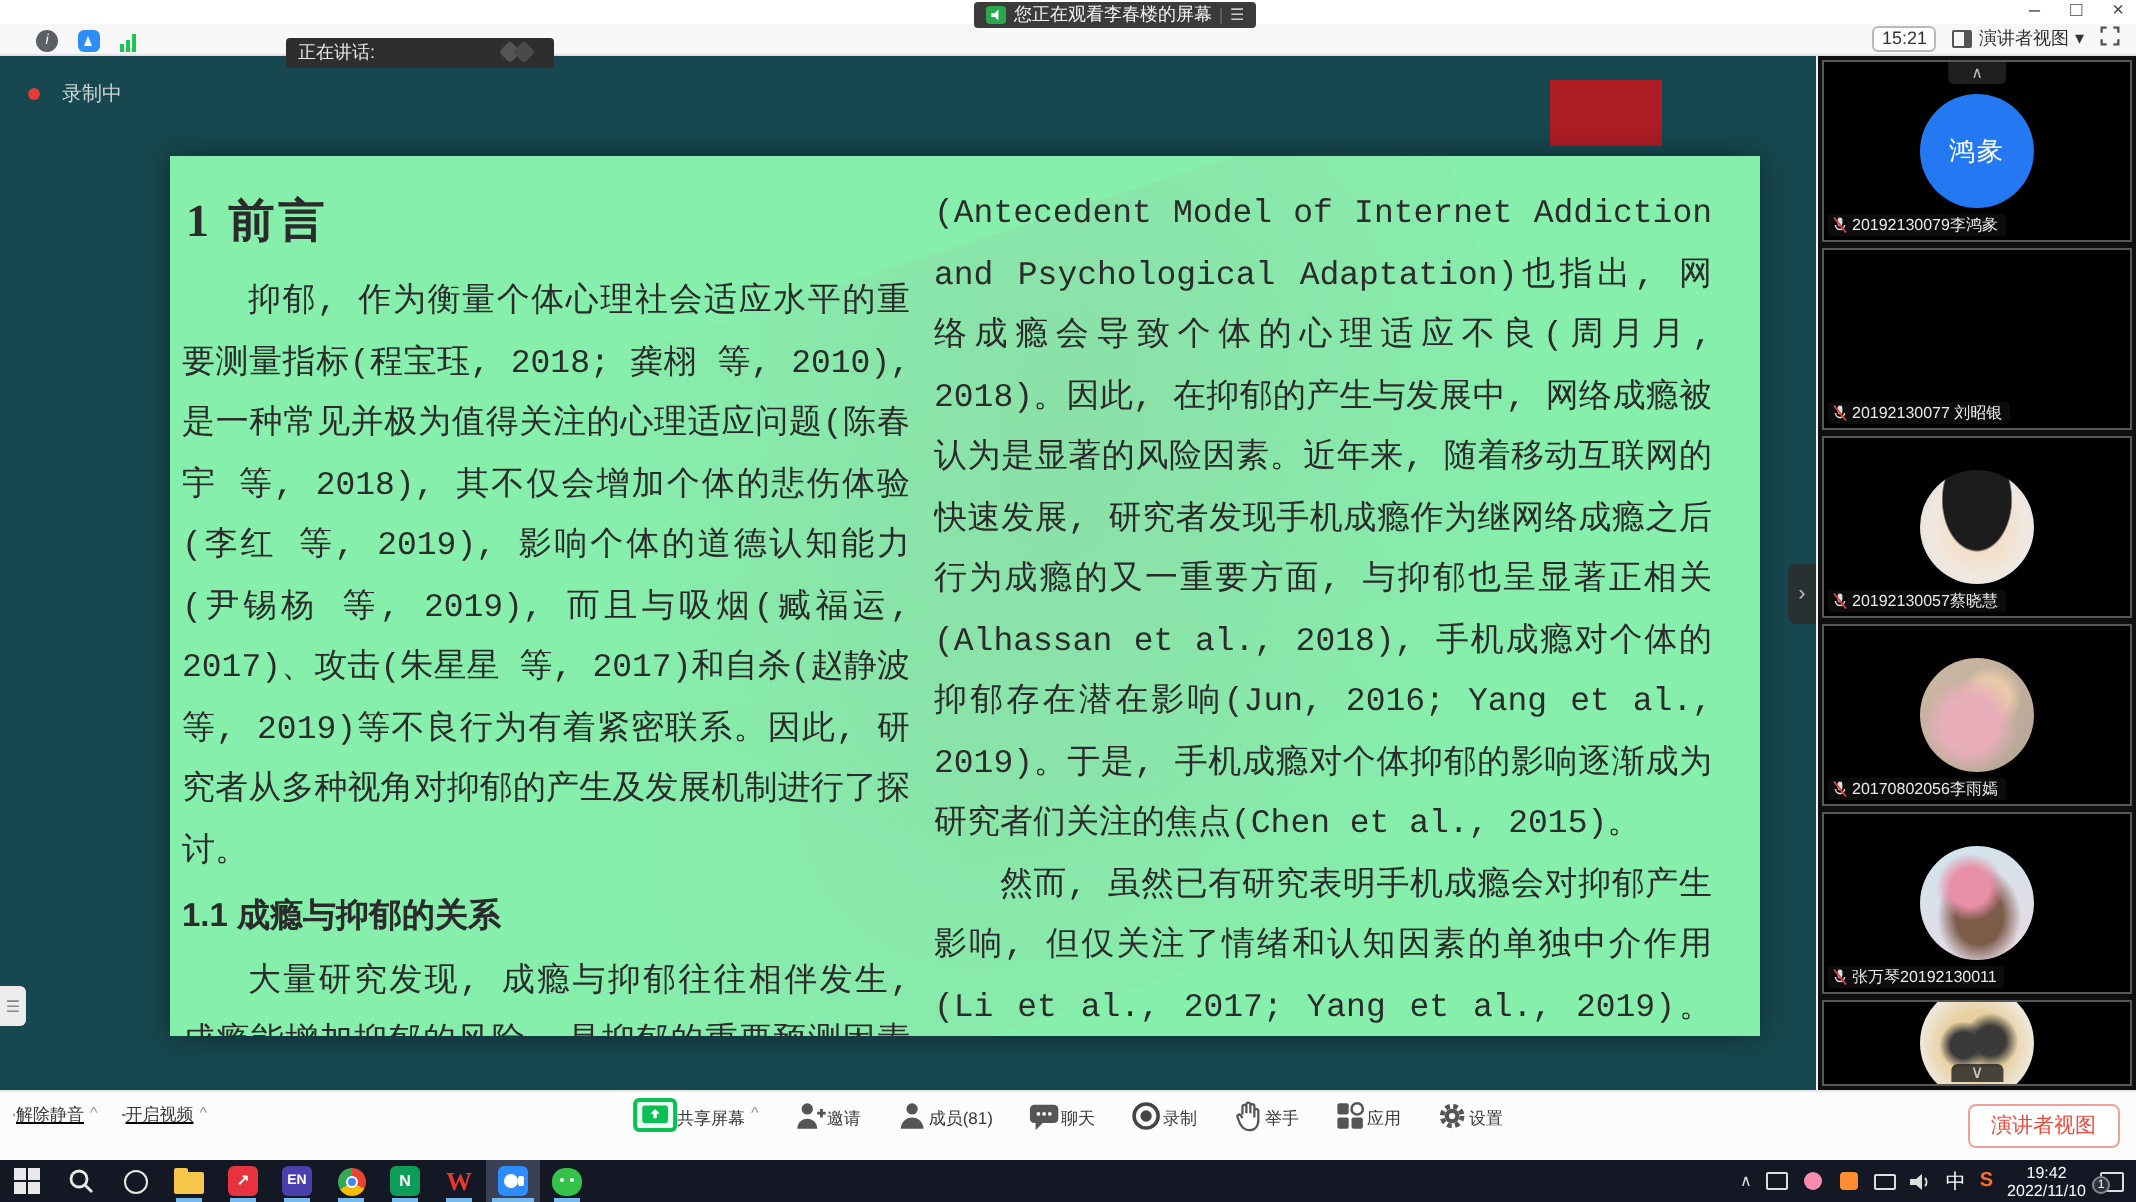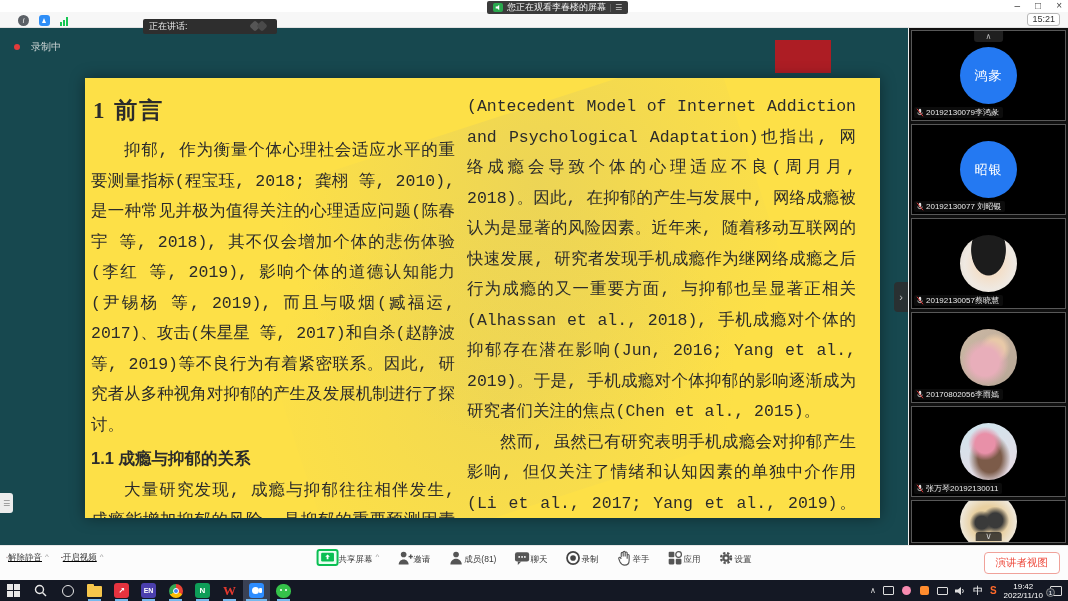--- a/index.html
+++ b/index.html
@@ -20,42 +20,42 @@
   .win-controls span { color:#444; font-size:10px; line-height:10px; cursor:default; }
 
   .menu-strip { position:absolute; left:0; top:12px; width:1068px; height:16px; background:#f7f7f7; border-bottom:1px solid #e2e2e2; }
   .ms-left { position:absolute; left:18px; top:2px; display:flex; gap:10px; align-items:flex-end; height:12px; }
   .ic-info { width:11px; height:11px; border-radius:50%; background:#5b6066; color:#fff; font-size:7px; line-height:11px; text-align:center; font-style:italic; }
   .ic-shield { width:11px; height:11px; border-radius:3px; background:#2e8ef7; position:relative; }
   .ic-shield:after { content:""; position:absolute; left:3px; top:3px; width:0; height:0; border-left:2.5px solid transparent; border-right:2.5px solid transparent; border-bottom:5px solid #fff; }
   .ic-signal { display:flex; align-items:flex-end; gap:1px; height:10px; }
   .ic-signal i { display:block; width:2px; background:#17c653; }
   .ic-signal i:nth-child(1){height:4px} .ic-signal i:nth-child(2){height:6px} .ic-signal i:nth-child(3){height:9px}
-  .ms-right { position:absolute; right:8px; top:1px; display:flex; gap:8px; align-items:flex-end; height:14px;flex-direction:column; }
+  .ms-right { position:absolute; right:8px; top:1px; display:flex; gap:8px; align-items:flex-start; height:14px; }
   .time-box { border:1px solid #b9b9b9; border-radius:3px; font-size:9px; color:#333; padding:0 4px; line-height:11px; background:#fff; }
   .view-btn { display:flex; align-items:center; gap:3px; font-size:9px; color:#333; }
   .ic-viewgrid { width:10px; height:9px; border:1px solid #555; border-radius:1px; position:relative; }
   .ic-viewgrid:after { content:""; position:absolute; right:0; top:0; width:3px; height:7px; background:#555; }
   .ic-fullscreen svg { width:10px; height:10px; display:block; }
 
   .speaking-bar { position:absolute; left:143px; top:19px; width:134px; height:15px; background:#2e2e2e; border-radius:2px;
     display:flex; align-items:center; padding:0 6px; z-index:25; }
   .speaking-bar .lbl { color:#e8e8e8; font-size:9px; white-space:nowrap; }
   .sb-logo { margin-left:auto; position:relative; width:22px; height:11px; }
   .sb-logo i { position:absolute; width:8px; height:8px; background:#555; transform:rotate(45deg); border-radius:2px; top:1px; }
   .sb-logo i:nth-child(1){ left:2px; } .sb-logo i:nth-child(2){ left:9px; background:#4a4a4a; }
 
   
   .main { position:absolute; left:0; top:28px; width:1068px; height:517px; display:flex; }
   .shared { position:relative; width:908px; height:517px; background:#17484f; overflow:hidden; }
   .recording-badge { position:absolute; left:14px; top:12px; display:flex; align-items:center; gap:11px; }
   .recording-badge .dot { width:6px; height:6px; border-radius:50%; background:#e23b3b; }
   .recording-badge .txt { color:#cfd6d6; font-size:10px; }
 
-  .page { position:absolute; left:85px; top:50px; width:795px; height:440px; background:#fde047;
+  .page { position:absolute; left:85px; top:50px; width:795px; height:440px; background:#86efac;
     box-shadow:0 0 14px rgba(0,0,0,.4); overflow:hidden; padding-top:10px; }
   .page .wm { position:absolute; left:180px; top:40px; width:520px; height:380px;
     background:radial-gradient(ellipse at 60% 20%, rgba(160,160,150,.18), transparent 60%),
                radial-gradient(ellipse at 40% 70%, rgba(160,160,150,.12), transparent 55%);
     transform:rotate(-18deg); pointer-events:none; }
   .columns { position:relative; display:flex; gap:12px; padding:4px 24px 0 6px; height:100%; }
   .col { font-family:"Liberation Serif","DejaVu Serif",serif; color:#2b2b2b; font-size:16.5px; line-height:30.5px; text-align:justify; overflow:hidden; }
   .col-left { width:364px; }
   .col-right { flex:1; }
   .doc-h1 { font-size:23px; font-weight:bold; letter-spacing:2px; margin:4px 0 10px 2px; line-height:30px; font-family:"Liberation Serif","DejaVu Serif",serif; }
@@ -241,21 +241,20 @@
           <svg class="mini-mic" viewBox="0 0 10 12">
               <rect x="3.4" y="1" width="3.2" height="6" rx="1.6" fill="#ddd"></rect>
               <path d="M2 6a3 3 0 0 0 6 0" fill="none" stroke="#ddd" stroke-width="1"></path>
               <line x1="1" y1="1" x2="9" y2="11" stroke="#e23b3b" stroke-width="1.3"></line>
             </svg>
           <span>20192130079李鸿彖</span>
         </div>
       </div>
 
       <div class="tile">
-        <div class="avatar blue">昭银</div>
         <div class="name-tag">
           <svg class="mini-mic" viewBox="0 0 10 12">
               <rect x="3.4" y="1" width="3.2" height="6" rx="1.6" fill="#ddd"></rect>
               <path d="M2 6a3 3 0 0 0 6 0" fill="none" stroke="#ddd" stroke-width="1"></path>
               <line x1="1" y1="1" x2="9" y2="11" stroke="#e23b3b" stroke-width="1.3"></line>
             </svg>
           <span>20192130077 刘昭银</span>
         </div>
       </div>
 

